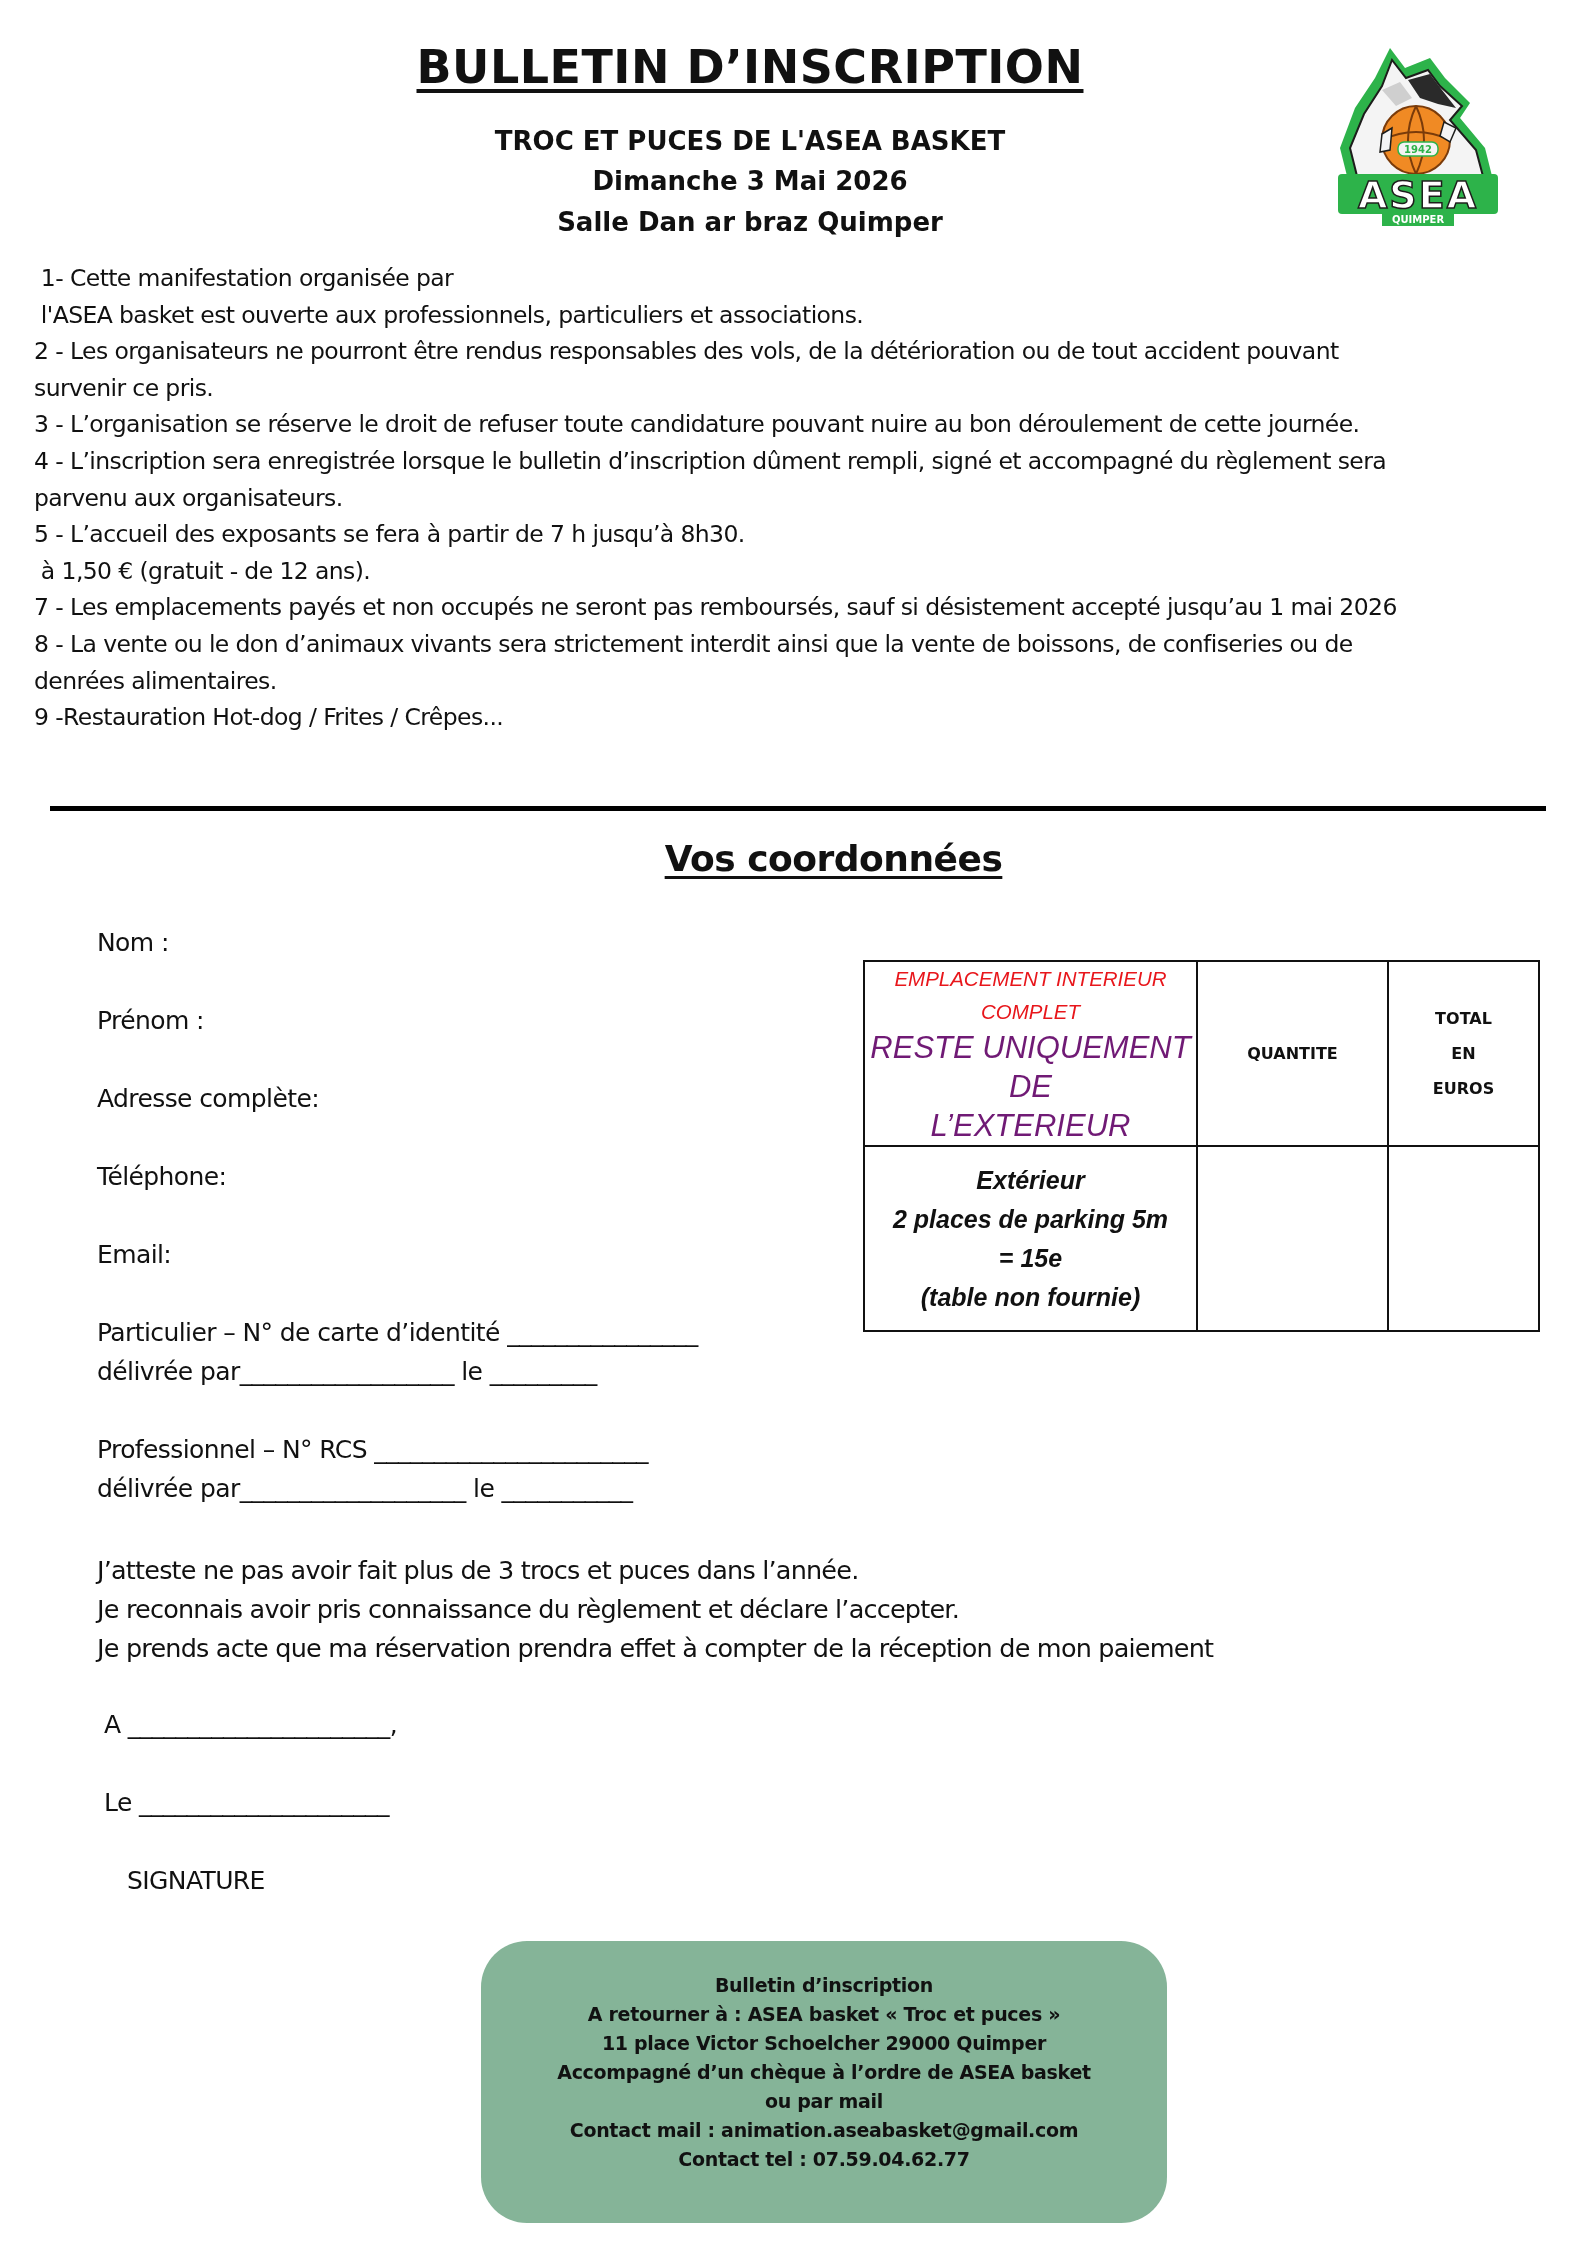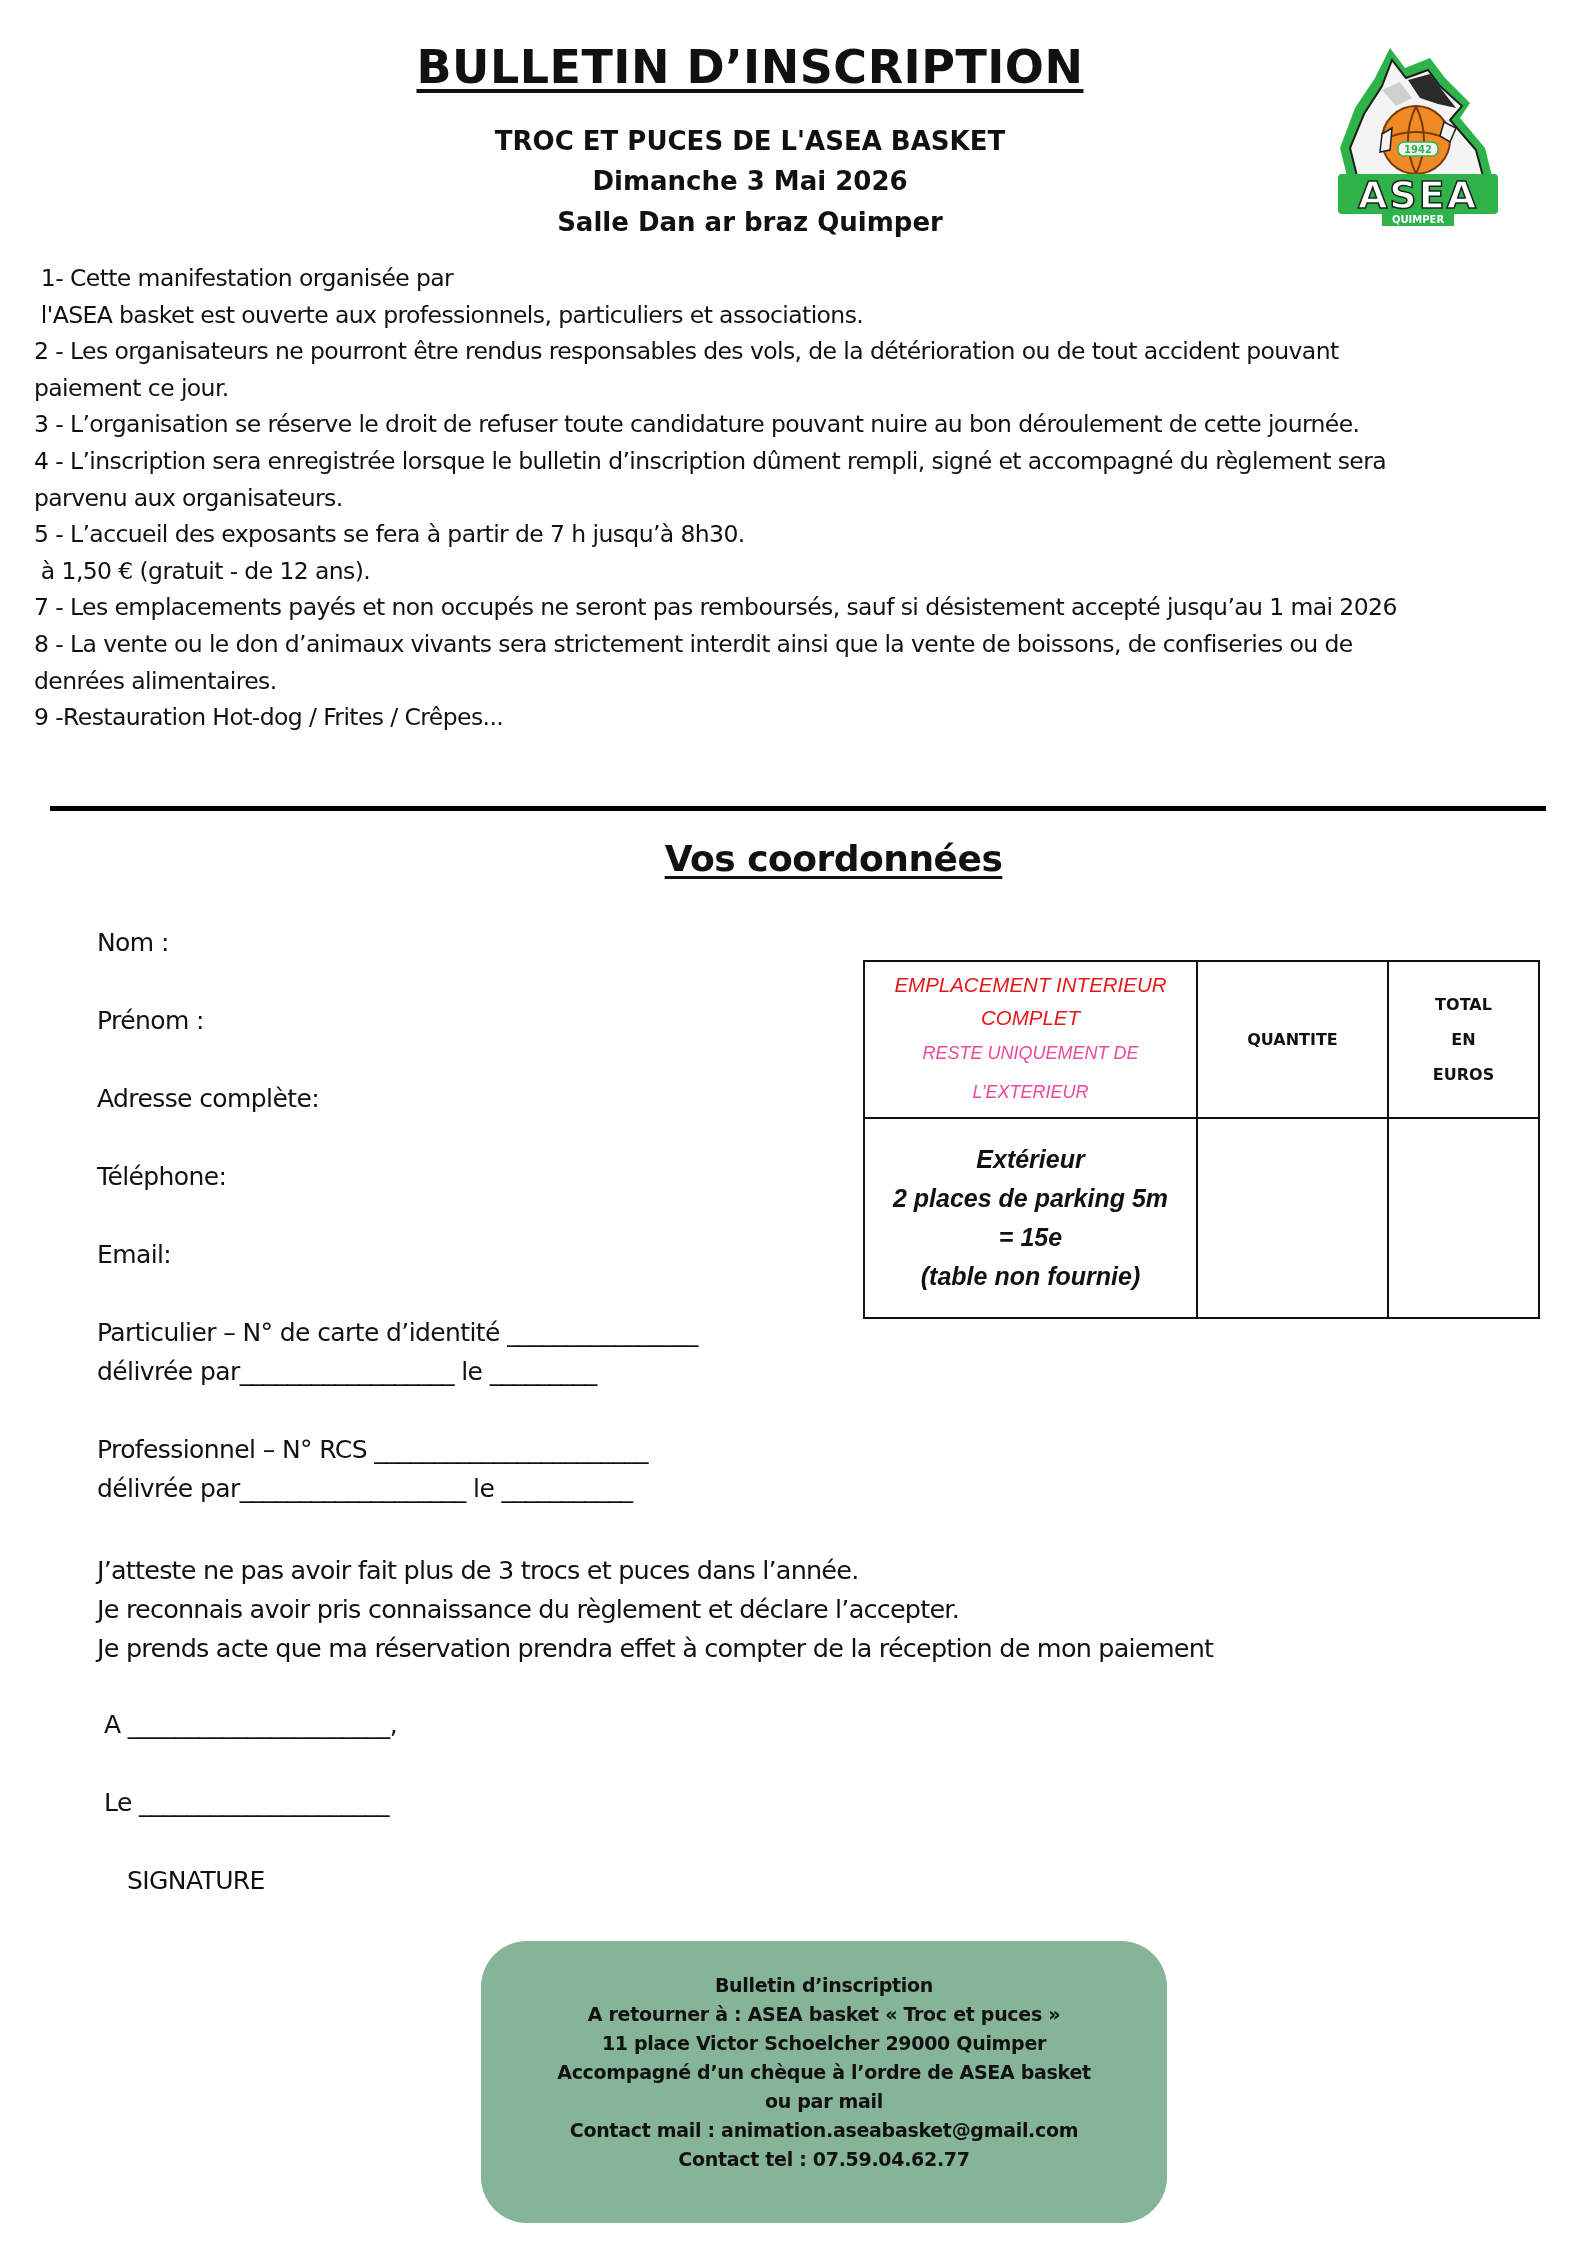--- a/index.html
+++ b/index.html
@@ -77,21 +77,21 @@
   .col1 { width: 333px; }
   .col2 { width: 191px; }
   .col3 { width: 151px; }
   .hdr-row { height: 124px; }
   .body-row { height: 185px; }
   .red-small {
     color: #e8161b; font-style: italic; font-size: 20.5px; line-height: 33px;
     font-family: "Liberation Sans", sans-serif; display: block;
   }
   .red-big {
-    color: #ec4899; font-style: italic; font-size: 18px; line-height: 39px;
+    color: #701a75; font-style: italic; font-size: 31px; line-height: 39px;
     font-family: "Liberation Sans", sans-serif; display: block;
   }
   .hdr-bold {
     font-family: "DejaVu Sans", sans-serif; font-weight: bold; font-size: 16px; line-height: 35px;
     display: block;
   }
   .ext-text {
     font-family: "Liberation Sans", sans-serif; font-weight: bold; font-style: italic;
     font-size: 25px; line-height: 39px; display: block;
   }
@@ -156,21 +156,21 @@
 
     <rect x="62" y="174" width="72" height="14" fill="#2db34a"></rect>
     <text x="98" y="185" text-anchor="middle" font-family="DejaVu Sans, sans-serif" font-size="10" font-weight="bold" fill="#ffffff">QUIMPER</text>
   </svg>
 </div>
 
 <div class="abs rules">
   <div> 1- Cette manifestation organisée par</div>
   <div> l'ASEA basket est ouverte aux professionnels, particuliers et associations.</div>
   <div>2 - Les organisateurs ne pourront être rendus responsables des vols, de la détérioration ou de tout accident pouvant</div>
-  <div>paiement ce jour.</div>
+  <div>survenir ce pris.</div>
   <div>3 - L’organisation se réserve le droit de refuser toute candidature pouvant nuire au bon déroulement de cette journée.</div>
   <div>4 - L’inscription sera enregistrée lorsque le bulletin d’inscription dûment rempli, signé et accompagné du règlement sera</div>
   <div>parvenu aux organisateurs.</div>
   <div>5 - L’accueil des exposants se fera à partir de 7 h jusqu’à 8h30.</div>
   <div> à 1,50 € (gratuit - de 12 ans).</div>
   <div>7 - Les emplacements payés et non occupés ne seront pas remboursés, sauf si désistement accepté jusqu’au 1 mai 2026</div>
   <div>8 - La vente ou le don d’animaux vivants sera strictement interdit ainsi que la vente de boissons, de confiseries ou de</div>
   <div>denrées alimentaires.</div>
   <div>9 -Restauration Hot-dog / Frites / Crêpes...</div>
 </div>

